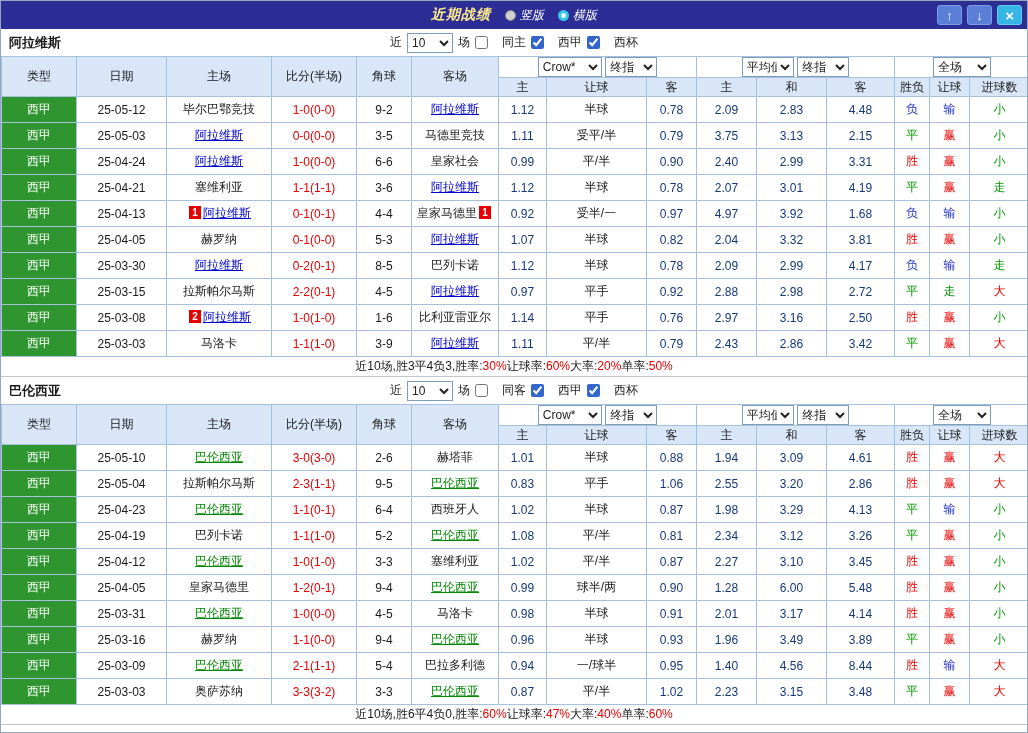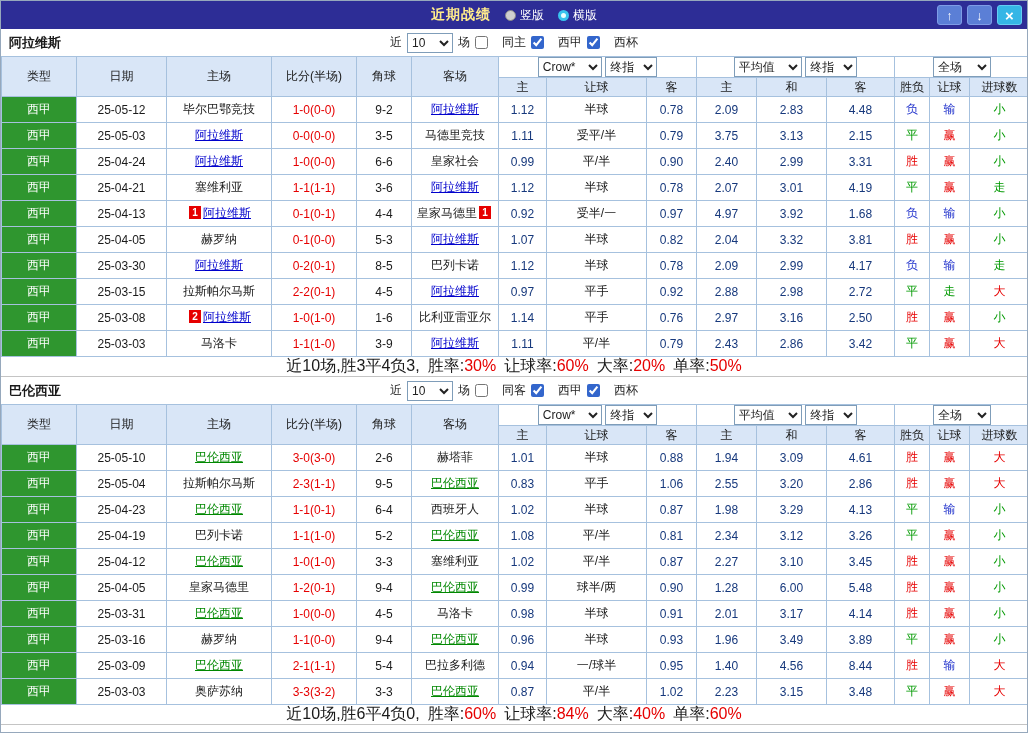--- a/index.html
+++ b/index.html
@@ -1,50 +1,50 @@
 <!DOCTYPE html>
 <html><head>
 <meta charset="utf-8">
 <style>
   html,body{margin:0;padding:0;}
   body{width:1028px;background:#ffffff;font-family:"Liberation Sans","DejaVu Sans",sans-serif;font-size:12px;color:#1a1a1a;}
   .window{width:1028px;height:733px;box-sizing:border-box;border:1px solid #96a8bc;background:#fff;overflow:hidden;}
-  .titlebar{height:28px;background:#2d2d96;display:flex;align-items:center;position:relative;}
+  .titlebar{height:28px;background:#2d2d96;display:flex;align-items:center;position:relative;font-style:italic;}
   .titlebar-center{flex:1;display:flex;align-items:center;justify-content:center;gap:14px;}
   .title{color:#ffec8b;font-weight:bold;font-size:14px;letter-spacing:1px;}
   .radio-item{display:inline-flex;align-items:center;gap:4px;color:#fff;font-size:12px;cursor:pointer;}
   .radio-dot{width:11px;height:11px;border-radius:50%;box-sizing:border-box;display:inline-block;}
   .radio-dot.unselected{background:#cfcfcf;border:1px solid #8a8a8a;}
   .radio-dot.selected{background:#eaffff;border:3px solid #38c4ee;}
   .titlebar-buttons{position:absolute;right:5px;top:4px;display:flex;gap:5px;}
   .tb-btn{width:25px;height:20px;display:flex;align-items:center;justify-content:center;color:#fff;font-weight:bold;border-radius:3px;cursor:pointer;box-sizing:border-box;font-size:13px;}
   .tb-btn.up,.tb-btn.down{background:#5b7fd6;border:1px solid #7e9ce6;}
   .tb-btn.close{background:#35b6e6;border:1px solid #64cdf2;font-size:15px;}
   .section-bar{position:relative;height:27px;display:flex;align-items:center;background:#fff;}
   .team-title{position:absolute;left:8px;font-weight:bold;font-size:13px;color:#1a1a1a;}
   .filter{margin:0 auto;display:flex;align-items:center;gap:5px;color:#222;}
   .cb{display:inline-flex;align-items:center;gap:14px;cursor:pointer;}
   .cb input{margin:0;accent-color:#3366cc;width:13px;height:13px;}
   select{font-family:inherit;font-size:12px;height:20px;border:1px solid #7f9db9;background:#fff;color:#222;}
   .sel-games{width:46px;}
   .sel-books{width:64px;}
   .sel-final{width:52px;}
-  .sel-avg{width:68px;}
+  .sel-avg{width:52px;}
   .sel-scope{width:58px;}
   table{width:100%;border-collapse:collapse;table-layout:fixed;font-size:12px;}
   th,td{border:1px solid #a6c1de;text-align:center;padding:0;overflow:hidden;white-space:nowrap;}
   thead th{background:#d9e6f7;font-weight:normal;height:18px;color:#1a1a1a;}
   thead th.group{background:#fff;height:20px;}
   tbody td{height:25px;background:#fff;}
   td.c-league{background:#2f962f;color:#fff;}
   td.c-score{color:#e60000;}
   td.c-odds{color:#16387c;}
   .team-focus{text-decoration:underline;cursor:pointer;}
   .red-badge{display:inline-block;width:12px;height:13px;background:#e60000;color:#fff;font-size:10px;font-weight:bold;line-height:13px;text-align:center;margin:0 2px;vertical-align:1px;}
-  .summary{height:19px;display:flex;align-items:center;justify-content:center;gap:8px;font-size:16px;background:#fff;border-bottom:1px solid #c4c4c4;}
+  .summary{height:19px;display:flex;align-items:center;justify-content:center;gap:0;font-size:12px;background:#fff;border-bottom:1px solid #c4c4c4;}
   .summary .val{color:#e60000;}
 </style>
 </head>
 <body>
 
 <div class="window">
   <div class="titlebar">
     <div class="titlebar-center">
       <span class="title">近期战绩</span>
       <span class="radio-item">
@@ -562,19 +562,19 @@
               <td class="c-odds">3.48</td>
               <td class="c-outcome" style="color: rgb(0, 153, 0);">平</td>
               <td class="c-outcome" style="color: rgb(230, 0, 0);">赢</td>
               <td class="c-outcome" style="color: rgb(230, 0, 0);">大</td>
             </tr>
           </tbody>
     </table>
     <div class="summary">
           <span>近10场,胜6平4负0,</span>
           <span class="stat"><span>胜率:</span><span class="val">60%</span></span>
-          <span class="stat"><span>让球率:</span><span class="val">84%</span></span>
+          <span class="stat"><span>让球率:</span><span class="val">47%</span></span>
           <span class="stat"><span>大率:</span><span class="val">40%</span></span>
           <span class="stat"><span>单率:</span><span class="val">60%</span></span>
         </div>
   </div>
 </div>
 </div>
 
 </body></html>

